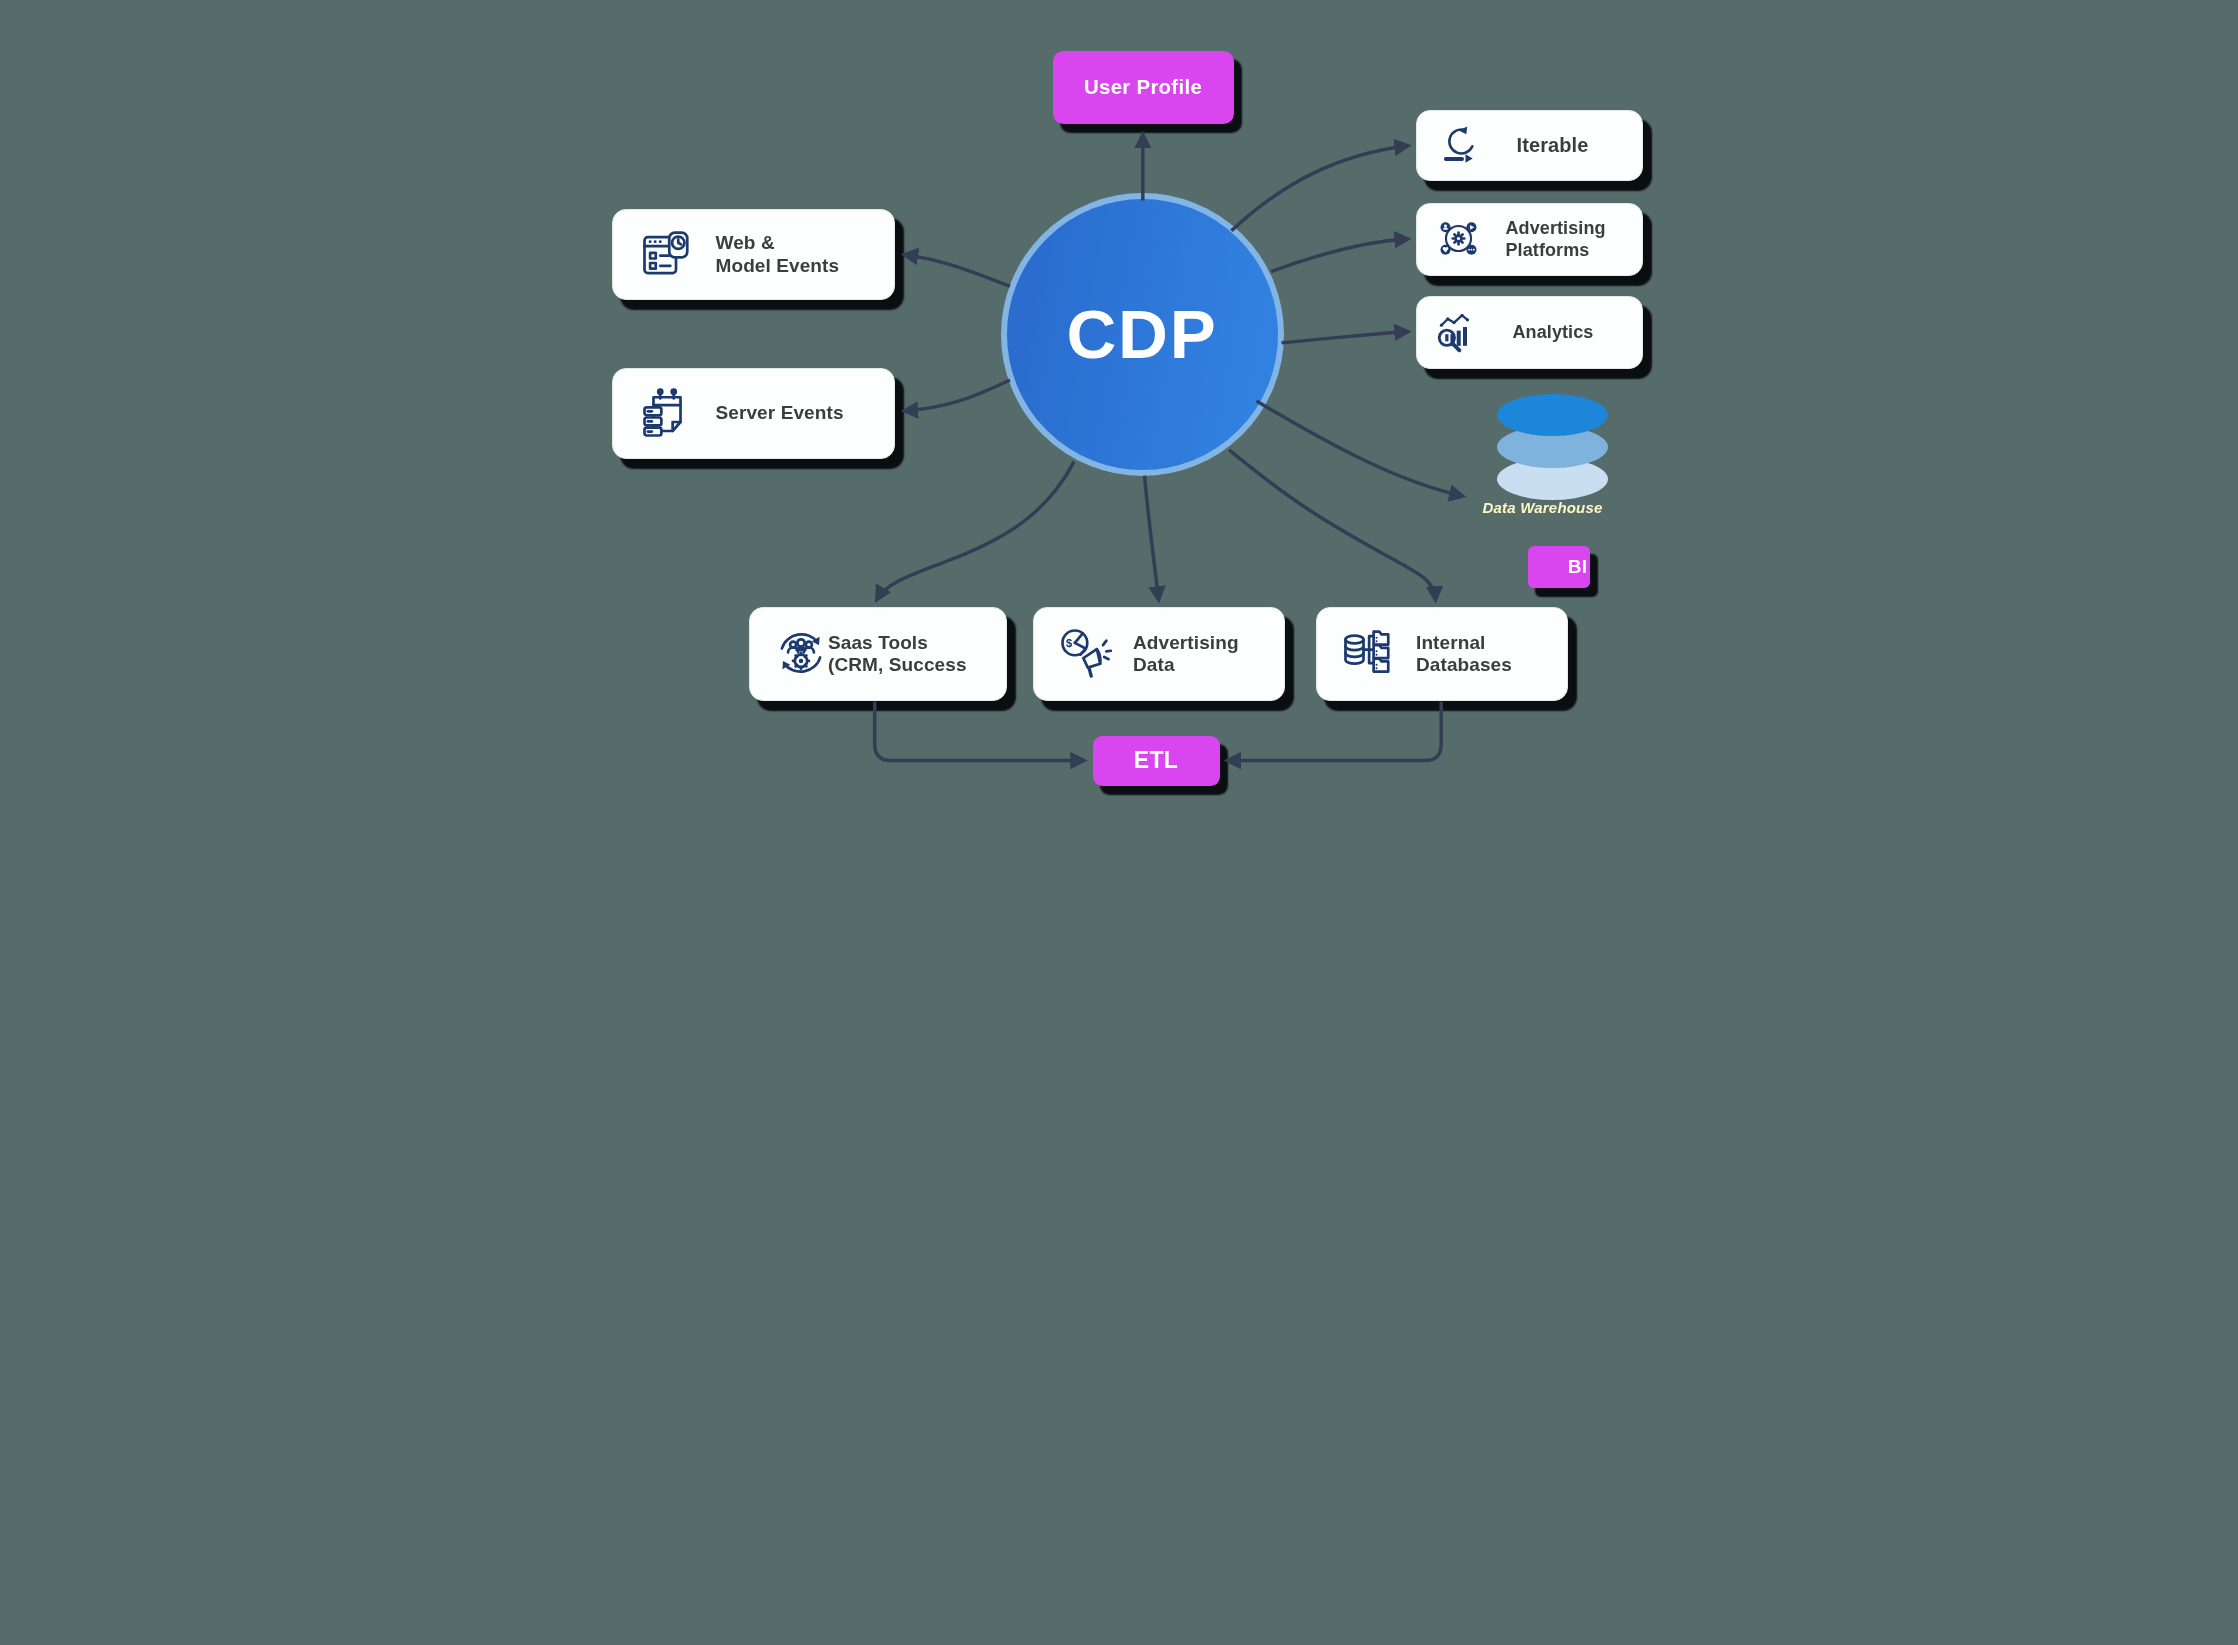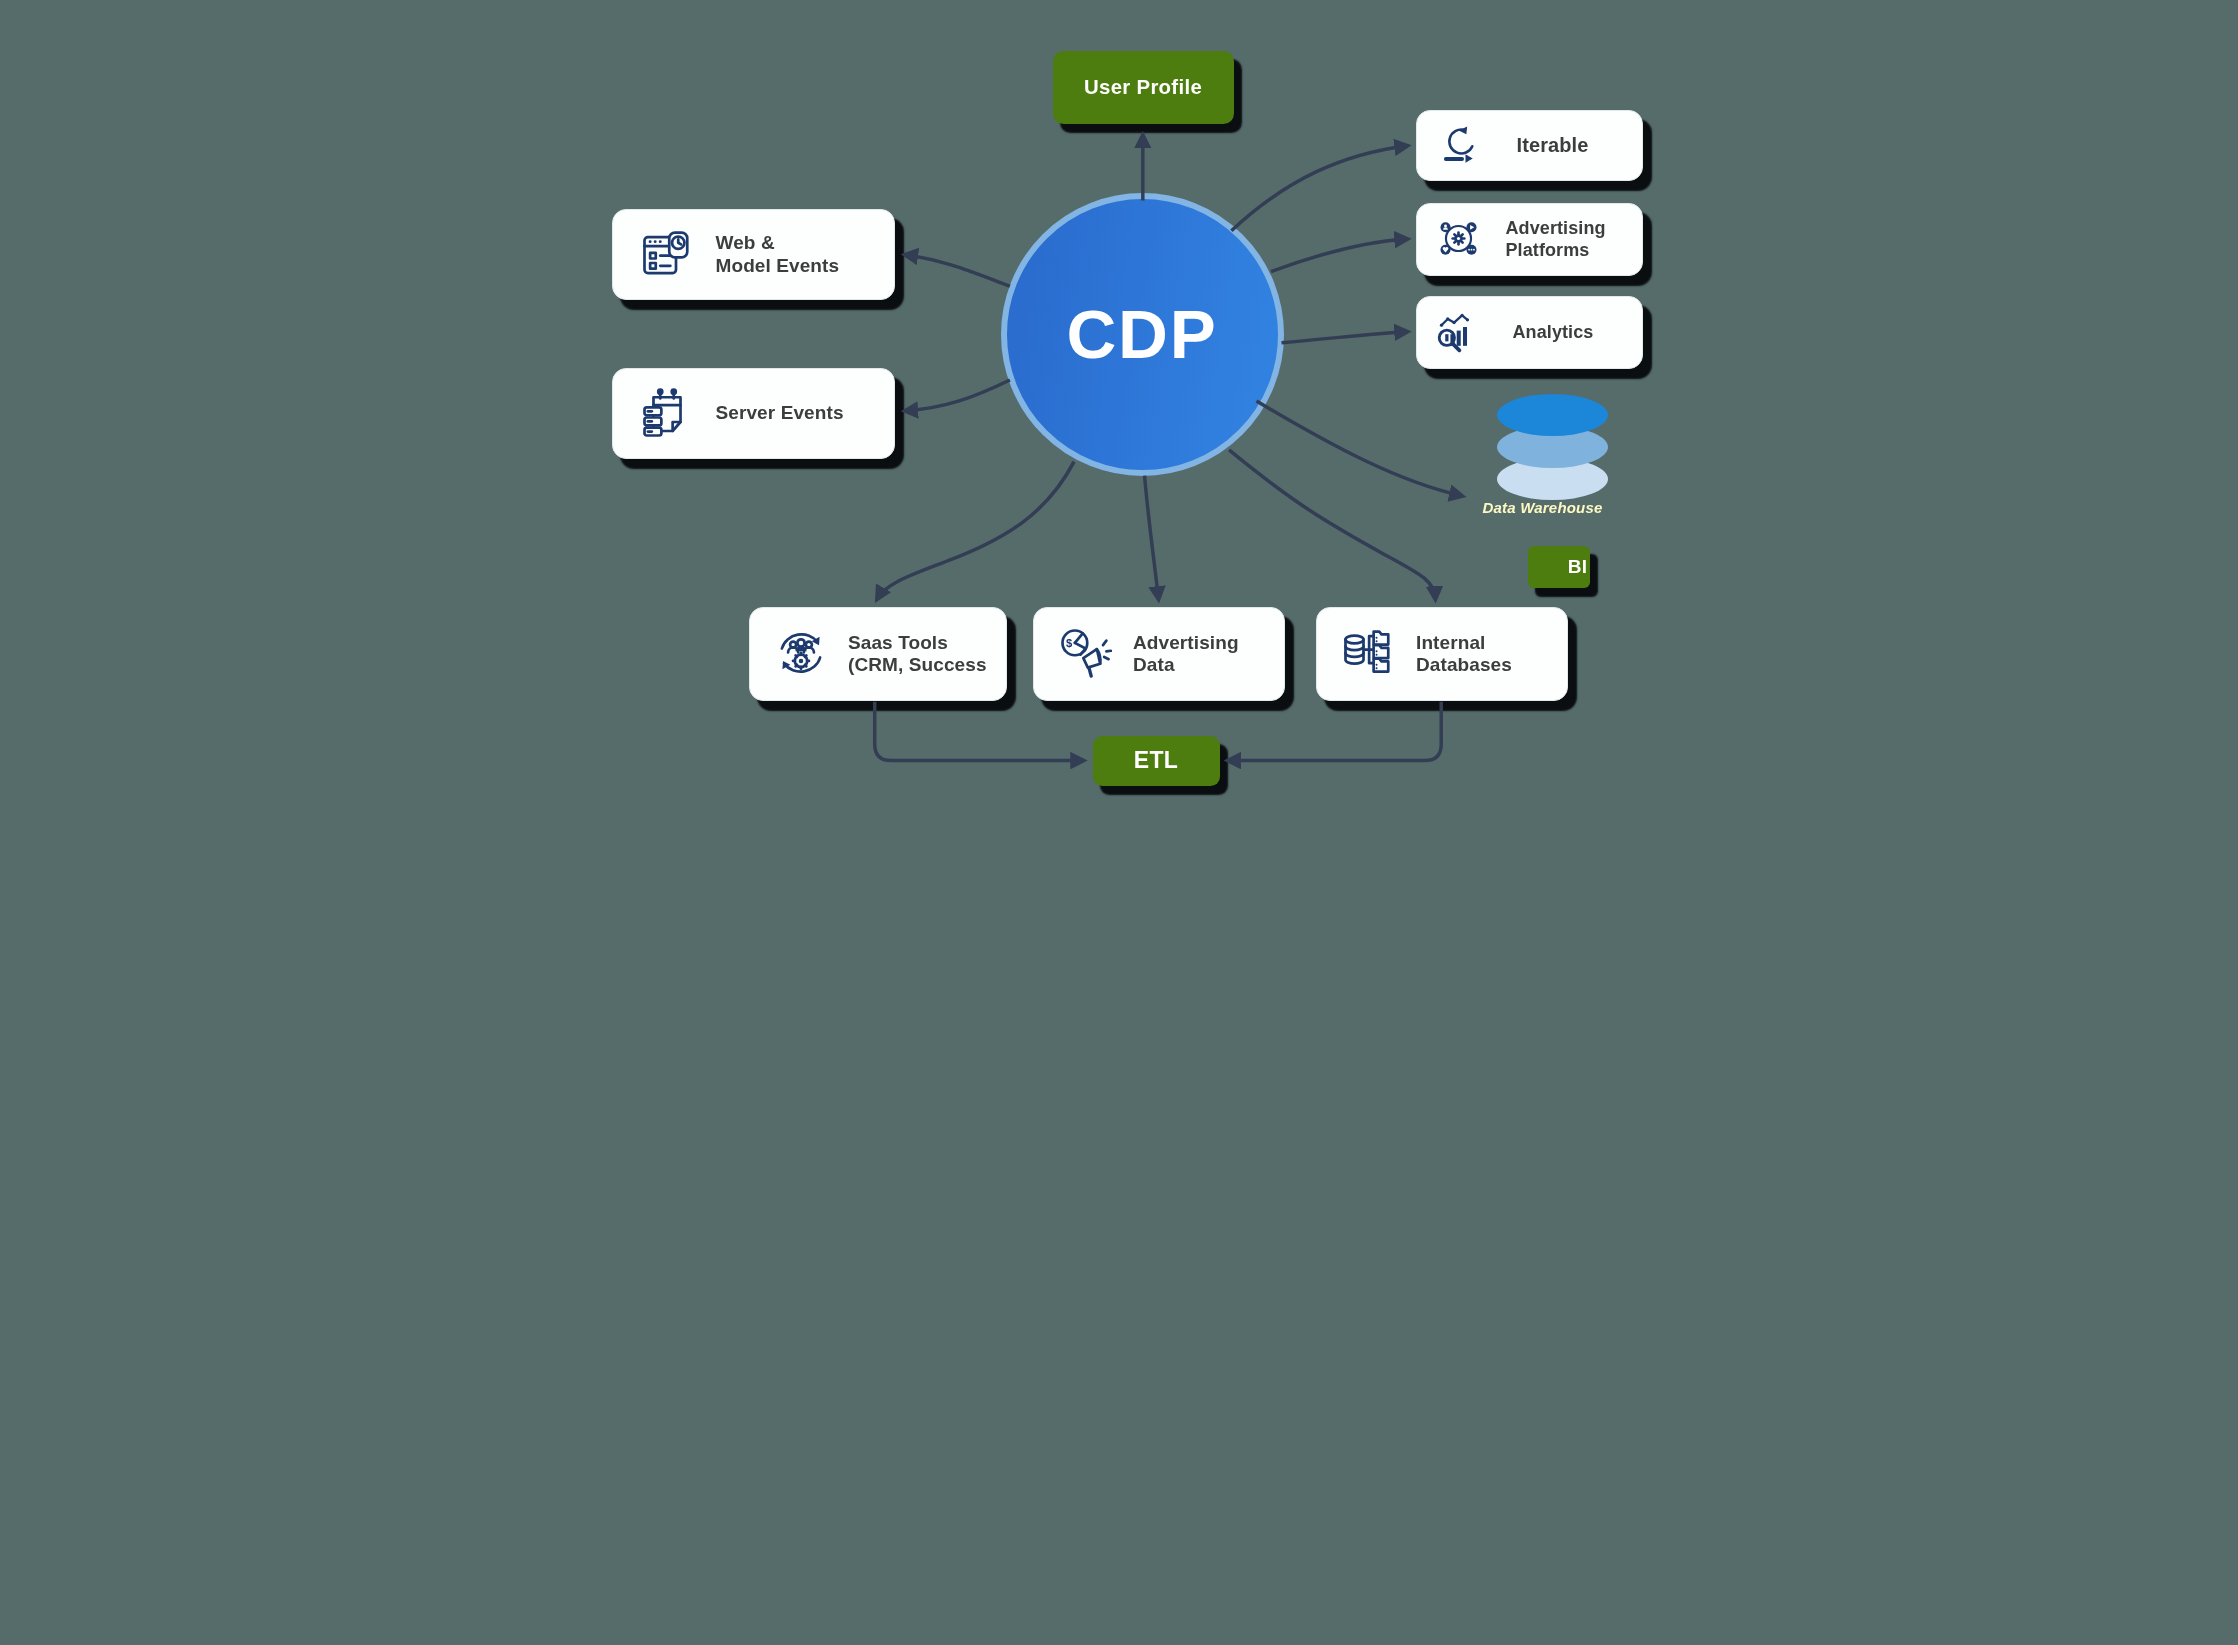--- a/index.html
+++ b/index.html
@@ -5,21 +5,21 @@
   html,body{margin:0;padding:0;background:#556c6b;font-family:"Liberation Sans",sans-serif;}
   .stage{position:relative;width:1119px;height:823px;background:#556c6b;overflow:hidden;margin:0 auto;}
 
   .card{position:absolute;box-sizing:border-box;display:flex;align-items:center;}
   .card.white{
     background:#fdfefe;border:1.7px solid #e2e9e9;border-radius:14px;
     box-shadow:8.2px 9.3px 1.7px rgba(7,9,13,.95);
     z-index:4;
   }
   .card.navy{
-    background:#4d7c0f;color:#ffffff;justify-content:center;
+    background:#d946ef;color:#ffffff;justify-content:center;
     box-shadow:7.6px 8.7px 1.7px rgba(7,9,13,.95);
     z-index:4;
   }
   .card .icon{flex:0 0 auto;}
   .card .label{font-weight:700;color:#3d3d3d;font-size:19px;line-height:1.18;letter-spacing:0.1px;}
   .card .label span{display:block;}
   .navy .label{color:#fff;font-size:20.4px;letter-spacing:0.3px;}
 
   .cdp{
     position:absolute;left:441px;top:193px;width:283px;height:283px;border-radius:50%;
@@ -191,21 +191,21 @@
           <line x1="17" y1="31" x2="18.5" y2="31"></line>
             <line x1="29.5" y1="31" x2="31" y2="31"></line>
           <line x1="19.3" y1="26.3" x2="20.4" y2="27.4"></line>
             <line x1="27.6" y1="34.6" x2="28.7" y2="35.7"></line>
           <line x1="19.3" y1="35.7" x2="20.4" y2="34.6"></line>
             <line x1="27.6" y1="27.4" x2="28.7" y2="26.3"></line>
         </g>
         <circle cx="24" cy="31" r="2" fill="#1d3a6e" stroke="none"></circle>
       </svg>
     </span>
-    <span class="label" style="margin-left:20px;">
+    <span class="label" style="">
       <span>Saas Tools</span>
       <span>(CRM, Success</span>
     </span>
   </div>
 
   <div class="card white" style="left:473px;top:607px;width:252px;height:94px;">
     <span class="icon" style="margin-left:24.5px;">
       <svg width="54" height="54" viewBox="0 0 48 48" fill="none" stroke="#1d3a6e" stroke-width="2.4" stroke-linecap="round" stroke-linejoin="round">
         <circle cx="15" cy="15" r="11"></circle>
         <path d="M15 15 L22 6.5"></path>

